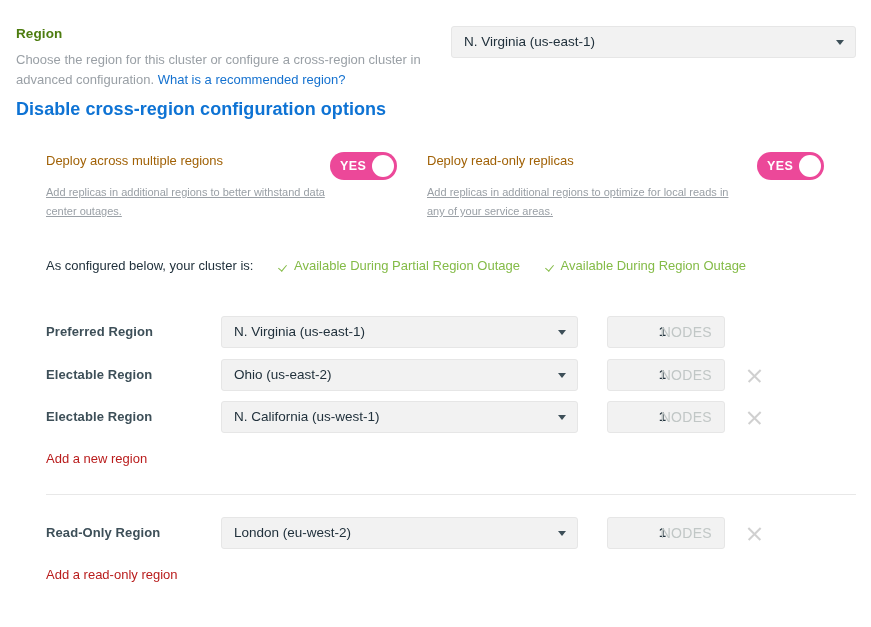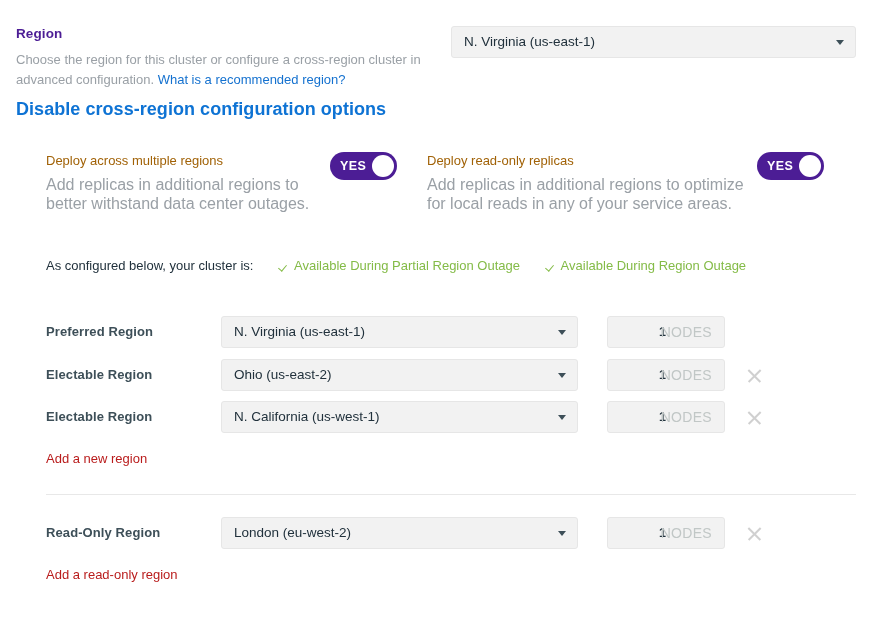--- a/index.html
+++ b/index.html
@@ -24,21 +24,21 @@
     position: absolute;
     left: 0; top: 0;
     width: 871px;
     height: 125px;
   }
   #region-heading {
     position: absolute;
     left: 16px; top: 26px;
     font-size: 13.5px;
     font-weight: bold;
-    color: #4c1d95;
+    color: #4d7c0f;
     letter-spacing: 0.1px;
   }
   #region-description {
     position: absolute;
     left: 16px; top: 50px;
     width: 420px;
     font-size: 13px;
     line-height: 20px;
     color: #9aa0a6;
   }
@@ -91,34 +91,35 @@
   .toggle-block { position: absolute; }
   #toggle-block-multi { left: 46px; top: 152px; width: 350px; }
   #toggle-block-readonly { left: 427px; top: 152px; width: 360px; }
   .toggle-title {
     font-size: 13px;
     font-weight: normal;
     color: #a16207;
     line-height: 18px;
   }
   .toggle-desc {
-    margin-top: 5px;
-    font-size: 16px;
+    margin-top: 13px;
+    font-size: 11px;
     line-height: 19px;
     color: #9aa0a6;
     width: 285px;
+    text-decoration: underline;
   }
   #toggle-block-readonly .toggle-desc { width: 320px; }
 
   .switch {
     position: absolute;
     width: 67px;
     height: 28px;
     border-radius: 14px;
-    background: #4c1d95;
+    background: #ec4899;
     cursor: pointer;
   }
   #switch-multi { left: 330px; top: 152px; }
   #switch-readonly { left: 757px; top: 152px; }
   .switch-label {
     position: absolute;
     left: 10px;
     top: 0;
     line-height: 28px;
     font-size: 12.5px;

